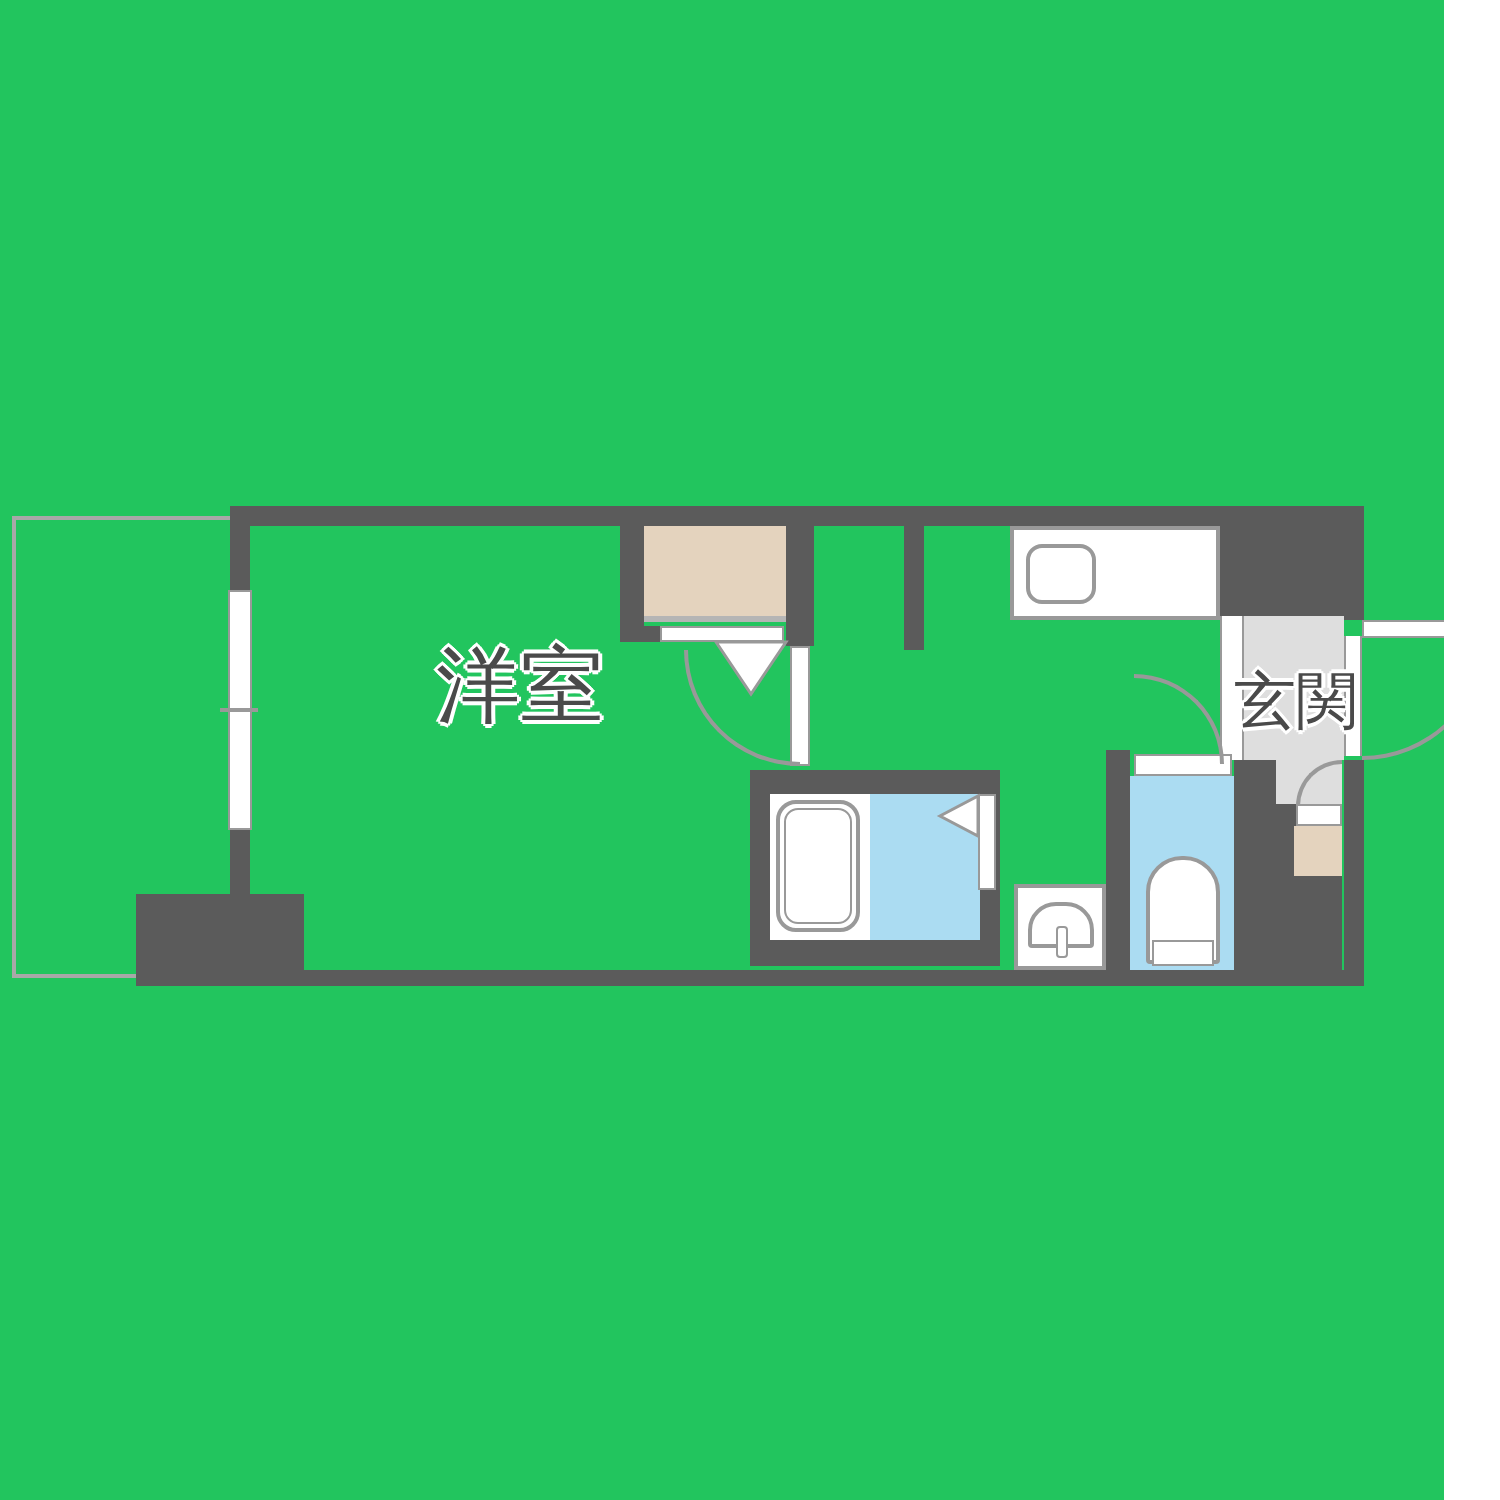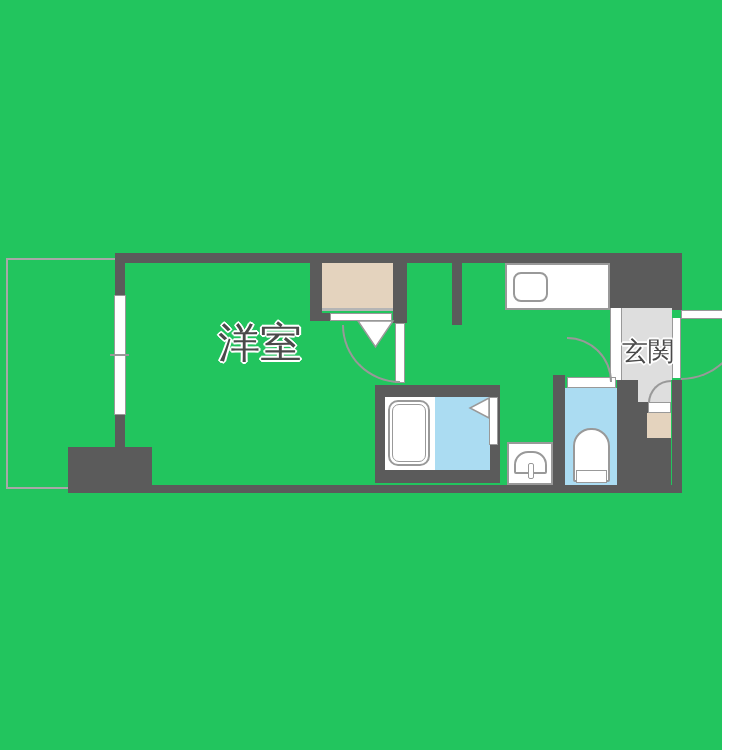--- a/index.html
+++ b/index.html
@@ -14,21 +14,21 @@
   .arc{position:absolute;border:0 solid var(--outline,#999);box-sizing:border-box;}
   .fix{position:absolute;background:#fff;border:2px solid var(--outline,#999);box-sizing:border-box;}
   .thin{border-width:1px;}
   .label{
     position:absolute;color:var(--label-text,#4a4a4a);font-weight:500;text-align:center;
     text-shadow:-2px 0 0 #fff,2px 0 0 #fff,0 -2px 0 #fff,0 2px 0 #fff,
                 -1px -1px 0 #fff,1px 1px 0 #fff,-1px 1px 0 #fff,1px -1px 0 #fff;
     white-space:nowrap;
   }
   .room-label{left:160px;top:320px;width:200px;font-size:42px;line-height:46px;}
-  .entrance-label{left:616px;top:336px;width:64px;font-size:26px;line-height:30px;}
+  .entrance-label{left:616px;top:336px;width:64px;font-size:31px;line-height:30px;}
   svg.overlay{position:absolute;left:0;top:0;pointer-events:none;}
 </style>
 </head>
 <body>
 
 <div class="stage">
 
   <div class="abs" style="left:6px;top:258px;width:109px;height:231px;
               border-top:2px solid var(--balcony-line,#a8a8a8);
               border-left:2px solid var(--balcony-line,#a8a8a8);

